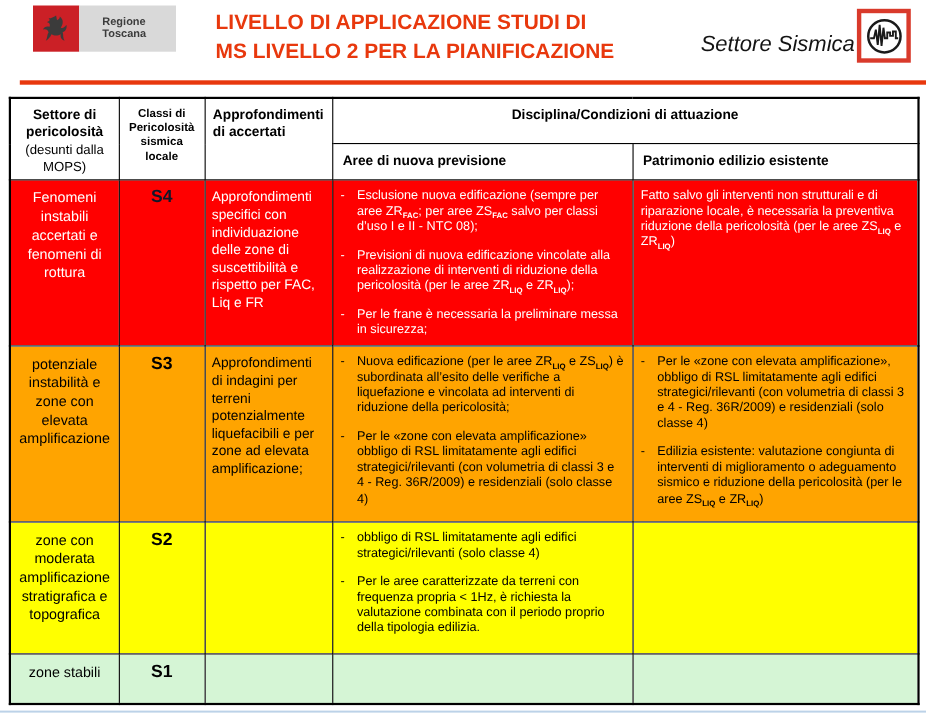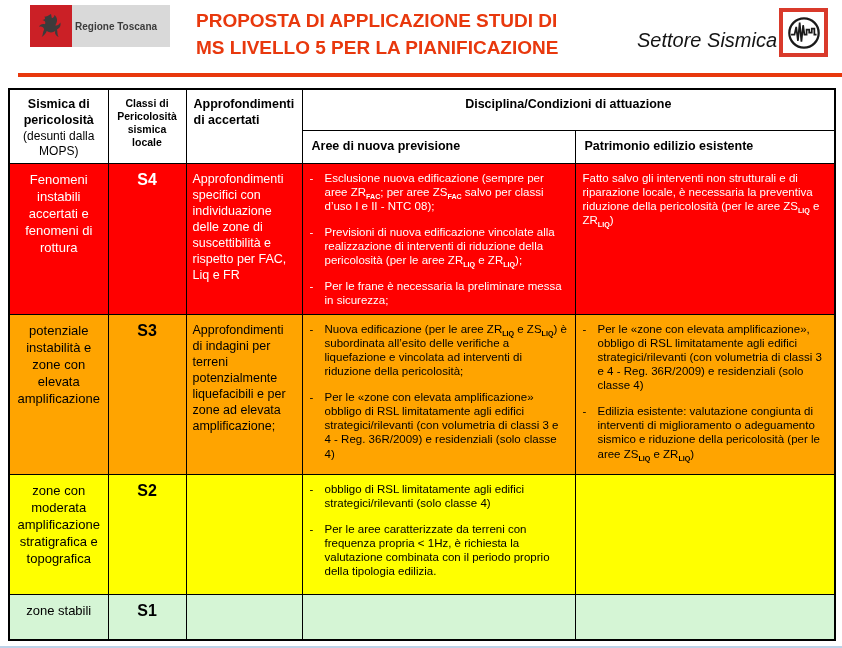--- a/index.html
+++ b/index.html
@@ -4,22 +4,22 @@
 <style>
   html,body{margin:0;padding:0;}
   body{
     width:842px;height:648px;position:relative;overflow:hidden;
     background:#ffffff;font-family:"Liberation Sans",sans-serif;color:#000;
   }
   
   .logo-rt{position:absolute;left:30px;top:5px;height:42px;display:flex;}
   .logo-rt-square{width:42px;height:42px;background:#cb2026;display:flex;align-items:center;justify-content:center;}
   .logo-rt-square svg{width:34px;height:34px;}
-  .logo-rt-label{width:98px;background:#d9d9d9;color:#3c3c3c;font-size:10px;font-weight:bold;
-    display:flex;align-items:center;padding-left:3px;box-sizing:border-box;}
+  .logo-rt-label{width:88px;background:#d9d9d9;color:#3c3c3c;font-size:10px;font-weight:bold;
+    display:flex;align-items:center;padding-left:21px;box-sizing:border-box;}
   .page-title{position:absolute;left:196px;top:7px;font-weight:bold;font-size:19px;line-height:27px;color:#e8380d;}
   .sector-label{position:absolute;left:637px;top:29px;font-style:italic;font-size:20px;color:#141414;}
   .logo-seismic{position:absolute;left:779px;top:8px;width:49px;height:49px;border:4px solid #d93a2b;
     background:#fff;box-sizing:border-box;display:flex;align-items:center;justify-content:center;}
   .logo-seismic svg{width:38px;height:38px;}
   .header-rule{position:absolute;left:18px;top:73px;width:824px;height:4px;background:#e8380d;}
   .bottom-edge{position:absolute;left:0;bottom:0;width:842px;height:2px;background:#bcd2e8;}
   
   table.ms{position:absolute;left:8px;top:88px;width:826px;border-collapse:collapse;
     table-layout:fixed;border:2px solid #000;}
@@ -33,40 +33,40 @@
   td.classe{font-size:16px;font-weight:bold;text-align:center;padding-top:7px;}
   td.approf{font-size:12.5px;line-height:1.28;padding:7px 6px;}
   td.disc{font-size:11.5px;line-height:1.22;padding:7px 7px;}
   .bullets{display:flex;flex-direction:column;gap:12px;}
   .bullet{display:flex;}
   .bullet .dash{width:15px;flex:none;}
   .bullet .btext{flex:1;}
   sub{font-size:0.62em;line-height:0;font-weight:bold;}
   
   tr.r-s4{background:#ff0000;color:#ffffff;margin-left:46px;}
-  tr.r-s4 td.classe{color:#ffffff;}
+  tr.r-s4 td.classe{color:#0f172a;}
   tr.r-s3{background:#ffa400;color:#000;}
   tr.r-s2{background:#ffff00;color:#000;}
   tr.r-s1{background:#d5f5d5;color:#000;}
 </style>
 </head>
 <body>
 
 <div class="logo-rt">
   <div class="logo-rt-square">
     <svg viewBox="0 0 40 40" aria-hidden="true">
       <path d="M20 6 C17 8 15 9 12 9 C14 11 13 12 10 13 C13 14 14 15 13 18 C10 17 7 18 6 21 C9 20 11 21 12 24 C10 27 11 30 9 33 C12 31 14 29 15 26 C18 28 22 28 25 26 C24 29 26 32 29 33 C27 30 28 27 27 24 C30 23 32 20 31 16 C29 19 27 20 25 19 C28 15 28 10 24 7 C24 9 23 10 21 11 Z" fill="#3b3b3b"></path>
     </svg>
   </div>
   <div class="logo-rt-label">Regione Toscana</div>
 </div>
 
 <div class="page-title">
-  <div>PROPOSTA DI APPLICAZIONE STUDI DI</div>
-  <div>MS LIVELLO 5 PER LA PIANIFICAZIONE</div>
+  <div>LIVELLO DI APPLICAZIONE STUDI DI</div>
+  <div>MS LIVELLO 2 PER LA PIANIFICAZIONE</div>
 </div>
 
 <div class="sector-label">Settore Sismica</div>
 
 <div class="logo-seismic">
   <svg viewBox="0 0 44 44" aria-hidden="true">
     <circle cx="22" cy="22" r="17" fill="none" stroke="#1a1a1a" stroke-width="2.6"></circle>
     <polyline points="7,24 11,24 13,15 15,31 17,10 19,32 21,13 22.5,24 25,24 25,18 28,18 28,21.5 31,21.5 31,17 34,17 34,24 36.5,24" fill="none" stroke="#1a1a1a" stroke-width="2"></polyline>
   </svg>
 </div>
@@ -77,21 +77,21 @@
   <colgroup>
     <col style="width:99px">
       <col style="width:78px">
       <col style="width:116px">
     <col style="width:273px">
       <col style="width:260px">
   </colgroup>
   <tbody>
       <tr style="height:40px">
     <th rowspan="2">
-      <span>Sismica di pericolosità</span>
+      <span>Settore di pericolosità</span>
       <span class="elementi-sub">(desunti dalla MOPS)</span>
     </th>
     <th rowspan="2" class="classi">Classi di Pericolosità sismica locale</th>
     <th rowspan="2" class="approf-h">Approfondimenti di accertati</th>
     <th colspan="2">Disciplina/Condizioni di attuazione</th>
   </tr>
   <tr style="height:32px">
     <th class="sub">Aree di nuova previsione</th>
     <th class="sub">Patrimonio edilizio esistente</th>
   </tr>

